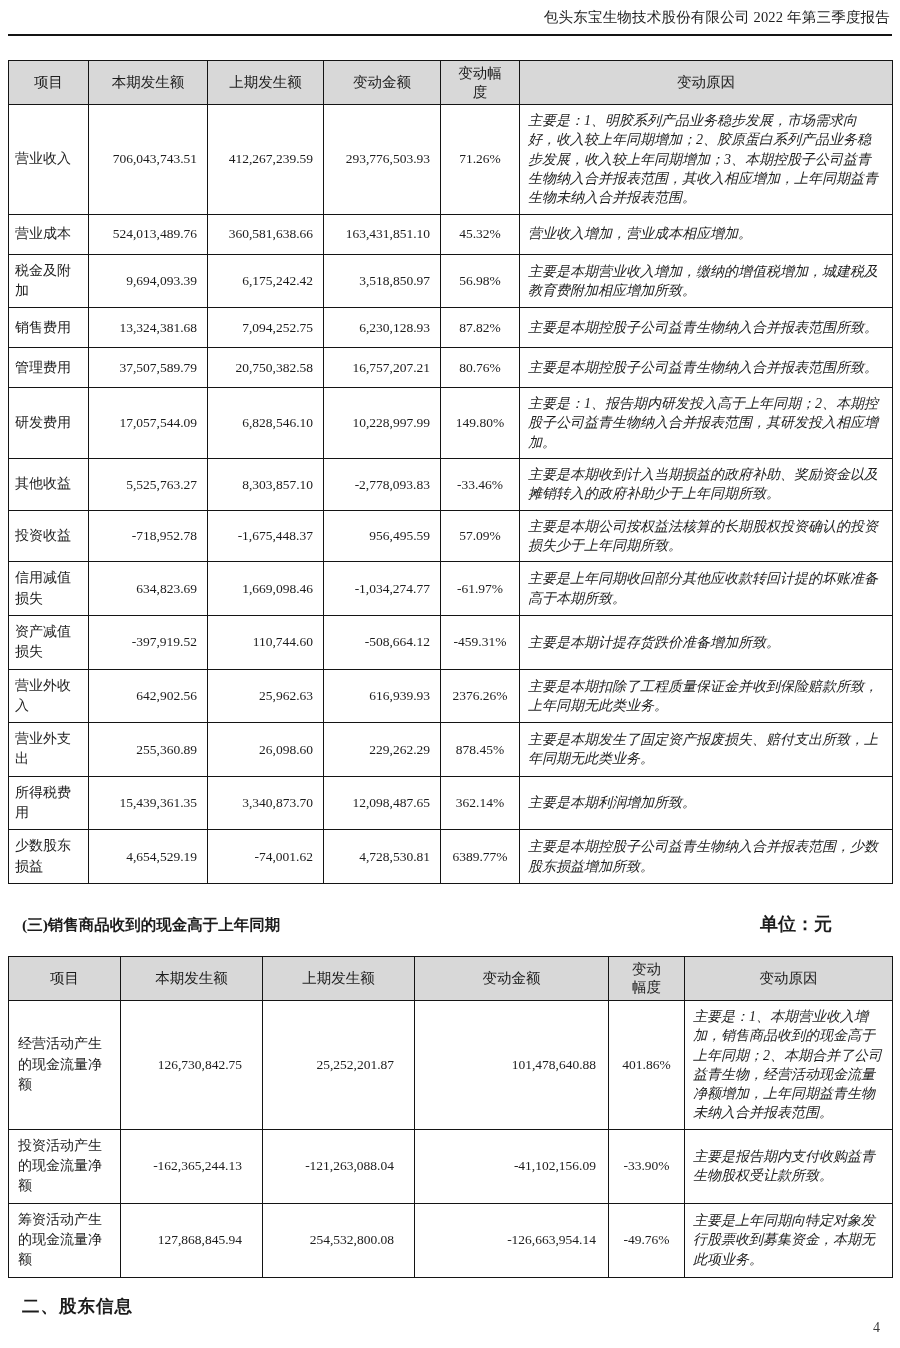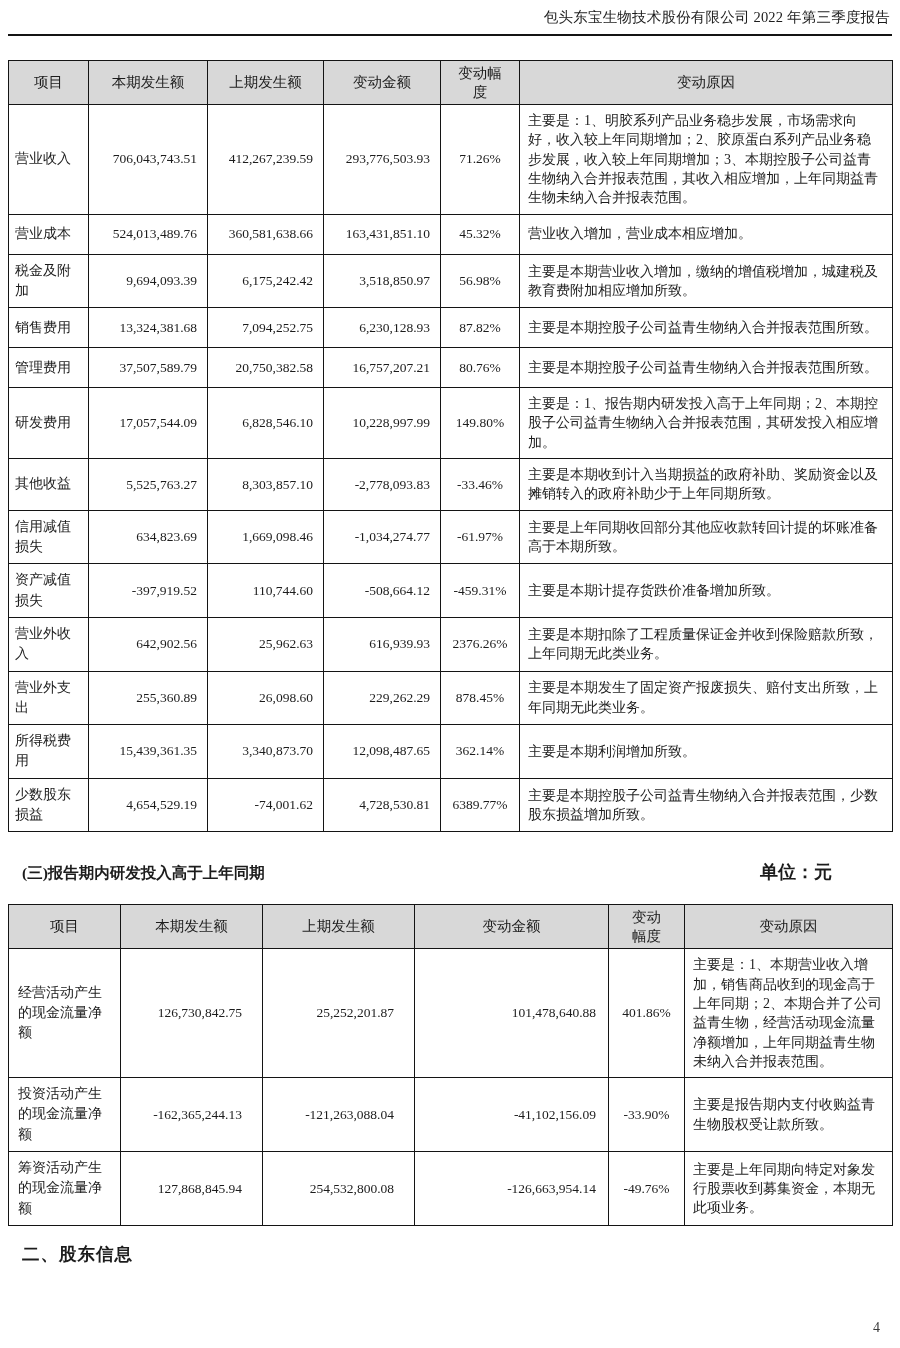--- a/index.html
+++ b/index.html
@@ -39,21 +39,21 @@
     text-align: center;
     height: 44px;
     padding: 2px 4px;
     line-height: 1.3;
   }
   td { height: 40px; font-size: 13.5px; line-height: 1.32; }
 
   td.item   { font-size: 14px; text-align: left; padding: 6px 6px; line-height: 1.45; }
   td.num    { text-align: right; padding: 4px 10px; font-variant-numeric: tabular-nums; }
   td.pct    { text-align: center; padding: 4px 2px; }
-  td.reason { font-size: 14px; text-align: left; padding: 6px 8px; line-height: 1.38; }
+  td.reason { font-size: 14px; text-align: left; padding: 6px 8px; line-height: 1.38; font-style: italic; }
 
   
   .t1 col.c-item   { width: 80px; }
   .t1 col.c-cur    { width: 119px; }
   .t1 col.c-prior  { width: 116px; }
   .t1 col.c-chg    { width: 117px; }
   .t1 col.c-pct    { width: 79px; }
   .t1 col.c-reason { width: 373px; }
   .t1 th.pct-h     { padding: 2px 12px; }
   .t1 { margin-top: 24px; }
@@ -175,20 +175,28 @@
         </tr>
         <tr>
           <td class="item">其他收益</td>
           <td class="num">5,525,763.27</td>
           <td class="num">8,303,857.10</td>
           <td class="num chg">-2,778,093.83</td>
           <td class="pct">-33.46%</td>
           <td class="reason">主要是本期收到计入当期损益的政府补助、奖励资金以及摊销转入的政府补助少于上年同期所致。</td>
         </tr>
         <tr>
+          <td class="item">投资收益</td>
+          <td class="num">-718,952.78</td>
+          <td class="num">-1,675,448.37</td>
+          <td class="num chg">956,495.59</td>
+          <td class="pct">57.09%</td>
+          <td class="reason">主要是本期公司按权益法核算的长期股权投资确认的投资损失少于上年同期所致。</td>
+        </tr>
+        <tr>
           <td class="item">信用减值损失</td>
           <td class="num">634,823.69</td>
           <td class="num">1,669,098.46</td>
           <td class="num chg">-1,034,274.77</td>
           <td class="pct">-61.97%</td>
           <td class="reason">主要是上年同期收回部分其他应收款转回计提的坏账准备高于本期所致。</td>
         </tr>
         <tr>
           <td class="item">资产减值损失</td>
           <td class="num">-397,919.52</td>
@@ -226,21 +234,21 @@
           <td class="num">4,654,529.19</td>
           <td class="num">-74,001.62</td>
           <td class="num chg">4,728,530.81</td>
           <td class="pct">6389.77%</td>
           <td class="reason">主要是本期控股子公司益青生物纳入合并报表范围，少数股东损益增加所致。</td>
         </tr>
       </tbody>
   </table>
 
   <div class="section-line">
-    <span>(三)报告期内研发投入高于上年同期</span>
+    <span>(三)销售商品收到的现金高于上年同期</span>
     <span class="unit">单位：元</span>
   </div>
 
   <table class="t2">
     <colgroup>
       <col class="c-item">
         <col class="c-cur">
         <col class="c-prior">
       <col class="c-chg">
         <col class="c-pct">

